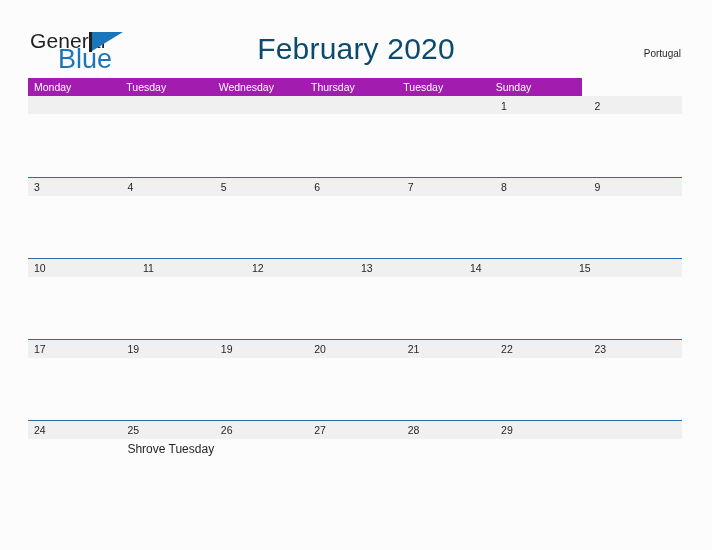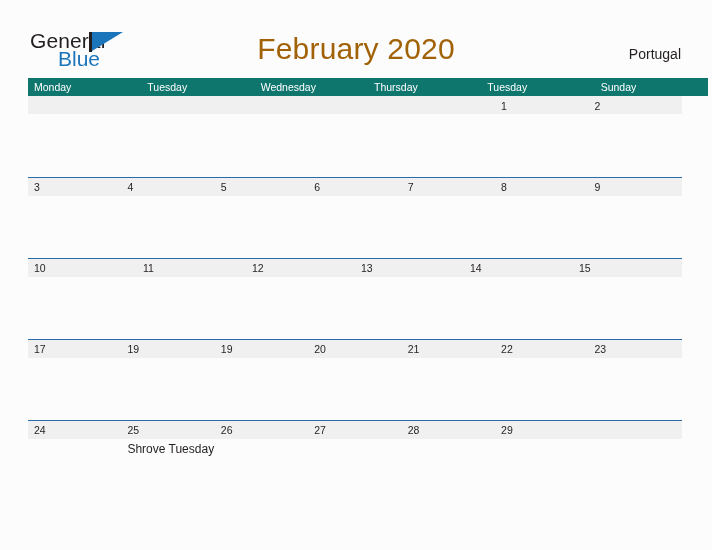--- a/index.html
+++ b/index.html
@@ -42,21 +42,21 @@
     font-size: 21px;
     letter-spacing: 0.1px;
     color: #231f20;
     font-family: "Liberation Sans", sans-serif;
     line-height: 22px;
   }
   .logo-blue {
     position: absolute;
     left: 28px;
     top: 18px;
-    font-size: 21px;
+    font-size: 27px;
     color: #1b75bb;
     font-family: "Liberation Sans", sans-serif;
     line-height: 22px;
   }
   .logo-flag {
     position: absolute;
     left: 59px;
     top: 2px;
     width: 34px;
     height: 20px;
@@ -80,47 +80,47 @@
   }
 
   .cal-title {
     position: absolute;
     left: 0;
     top: 30px;
     width: 712px;
     text-align: center;
     font-size: 30px;
     font-weight: normal;
-    color: #a16207;
+    color: #0c4a6e;
     letter-spacing: 0.2px;
     line-height: 38px;
     margin: 0;
   }
 
   .region {
     position: absolute;
     right: 31px;
     top: 45px;
-    font-size: 14px;
+    font-size: 10px;
     color: #231f20;
     line-height: 18px;
   }
 
   
   .calendar {
     position: absolute;
     left: 28px;
     top: 78px;
     width: 654px;
   }
   .weekdays {
     display: flex;
-    width: 680px;
+    width: 554px;
     height: 18px;
-    background: #0f766e;
+    background: #a21caf;
     justify-content: space-between;
   }
   .weekday {
     flex: 1 1 0;
     color: #ffffff;
     font-size: 10.5px;
     line-height: 18px;
     padding-left: 6px;
     box-sizing: border-box;
     white-space: nowrap;

